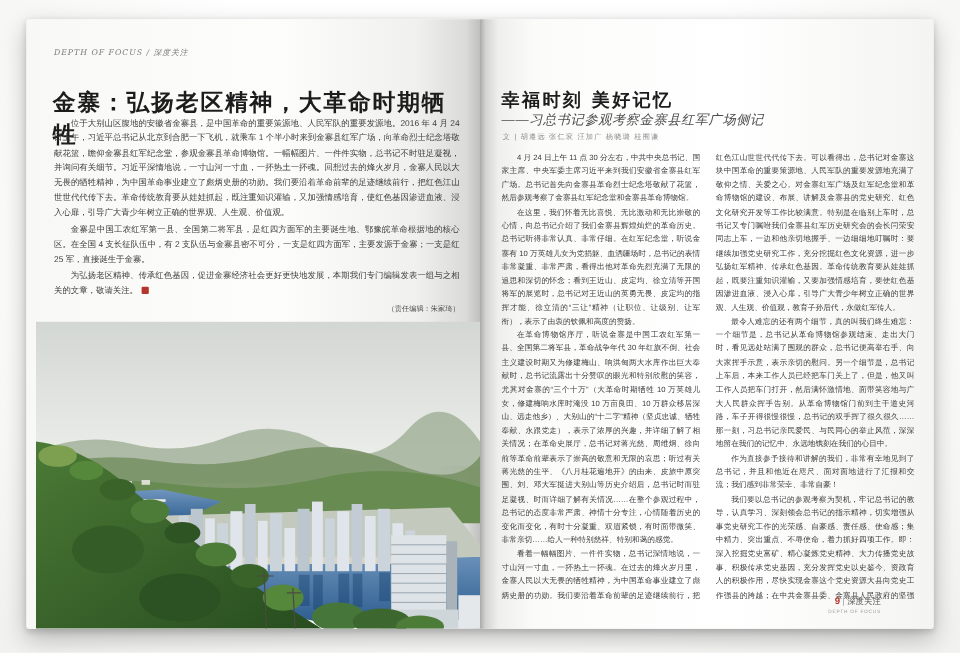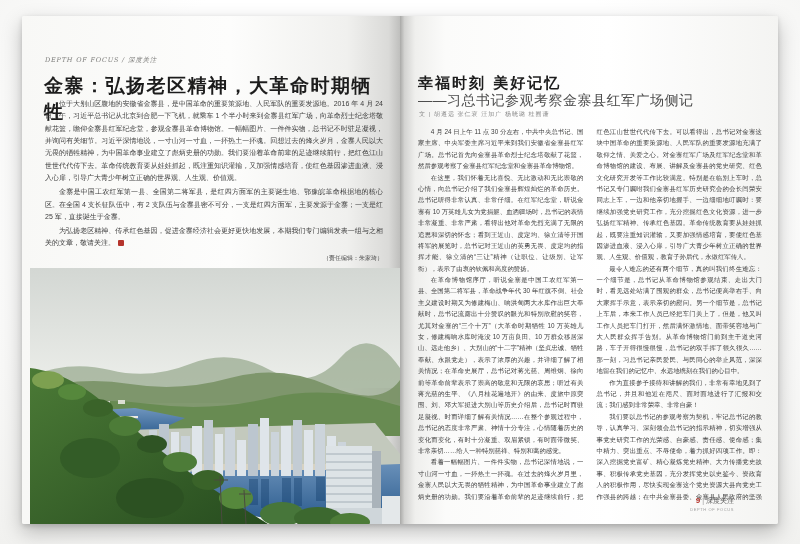--- a/index.html
+++ b/index.html
@@ -20,21 +20,21 @@
     border-radius:2px 0 0 2px;
   }
   .page-right{
     background:linear-gradient(to right,#a9a9a7 0%,#d3d3d1 1.2%,#efefed 4%,#fbfbfa 12%,#ffffff 55%,#f4f4f2 100%);
     border-radius:0 2px 2px 0;
   }
   
   .lp-header{
     position:absolute;top:24px;left:23px;
     font-family:"DejaVu Serif", serif;font-style:italic;
-    font-size:6.5px;color:#7c7c7a;letter-spacing:.8px;margin-top:16px;
+    font-size:6.5px;color:#7c7c7a;letter-spacing:.8px;
   }
   .lp-title{
     position:absolute;top:44px;left:22px;right:18px;
     font-family:"DejaVu Sans","Liberation Sans",sans-serif;
     font-weight:bold;font-size:19px;color:#1c1c1c;letter-spacing:1.5px;
   }
   .lp-body{
     position:absolute;top:82px;left:23px;right:17px;
     font-size:7px;line-height:1.76;color:#3c3c3c;text-align:justify;
   }
@@ -48,21 +48,21 @@
   .lp-photo{position:absolute;left:8px;right:0;bottom:0;height:256px;}
   .lp-photo svg{display:block;width:100%;height:100%;}
   
   .rp-title{
     position:absolute;top:48px;left:18px;right:16px;
     font-family:"DejaVu Sans","Liberation Sans",sans-serif;
     font-weight:bold;font-size:15px;color:#1c1c1c;letter-spacing:2px;
   }
   .rp-subtitle{
     position:absolute;top:76px;left:18px;right:32px;
-    font-size:14px;color:#4d4d4d;letter-spacing:.5px;
+    font-size:11px;color:#4d4d4d;letter-spacing:.5px;font-style:italic;
   }
   .rp-byline{
     position:absolute;top:94px;left:19px;right:16px;
     font-size:6px;color:#8a8a8a;letter-spacing:1px;
   }
   .rp-columns{
     position:absolute;top:110px;left:18px;right:16px;height:382px;
     column-count:2;column-gap:13px;column-fill:auto;overflow:hidden;
     font-size:6.4px;line-height:1.78;color:#3c3c3c;text-align:justify;
   }

